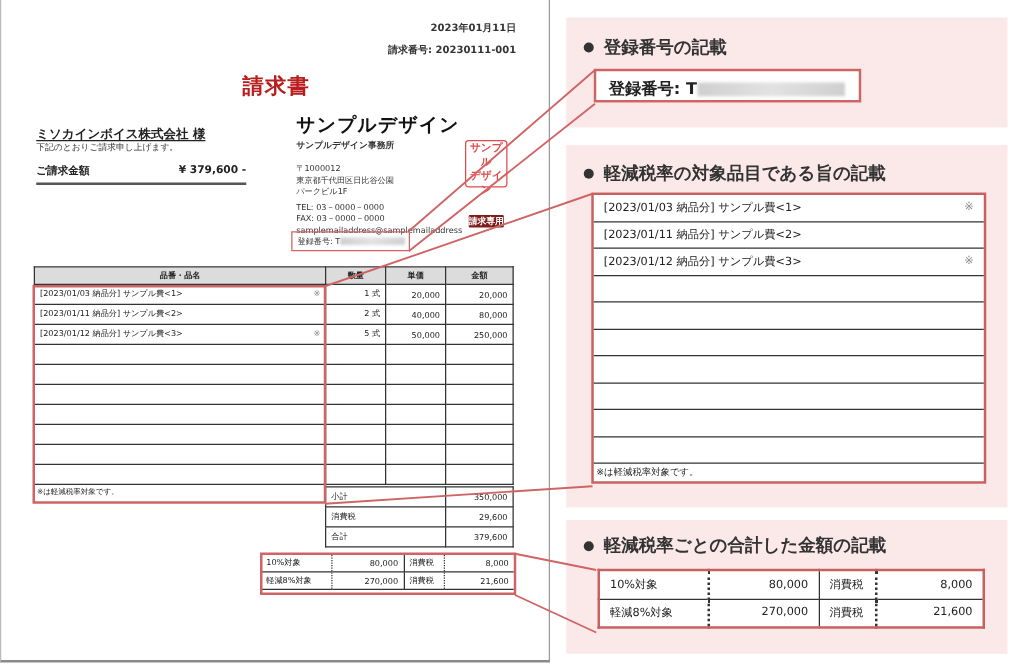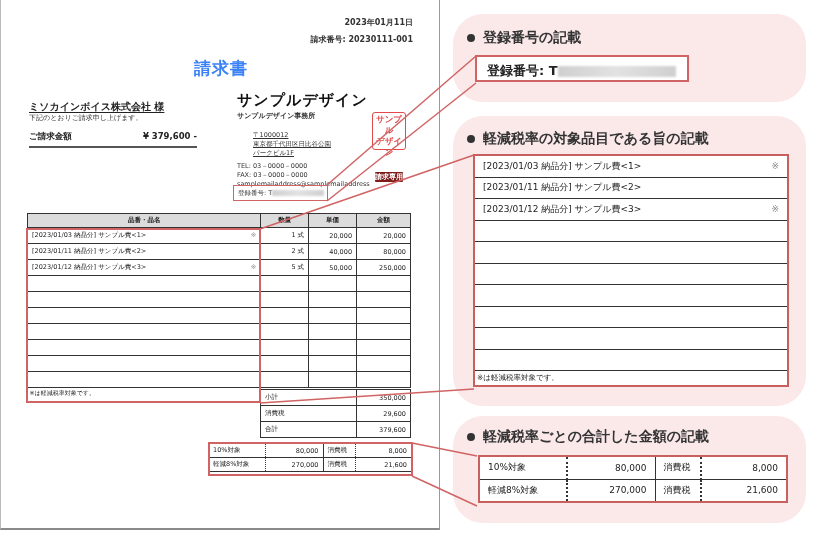--- a/index.html
+++ b/index.html
@@ -7,29 +7,29 @@
   body { position: relative; font-family: "DejaVu Sans", "Liberation Sans", sans-serif; color: #222; }
 
   
   .doc {
     position: absolute; left: 0; top: 0; width: 440px; height: 530px;
     background: #fff; border-right: 1px solid #9a9a9a; border-bottom: 2px solid #8a8a8a;
     border-left: 1px solid #bbb;
   }
   .doc .date { position: absolute; right: 26px; top: 17px; font-size: 8px; font-weight: bold; color: #333; }
   .doc .invno { position: absolute; right: 26px; top: 34px; font-size: 8px; font-weight: bold; color: #333; padding-left: 44px; }
-  .doc .title { position: absolute; left: 0; width: 440px; top: 57px; text-align: center; font-size: 17px; font-weight: bold; letter-spacing: 1px; color: #3b82f6; }
+  .doc .title { position: absolute; left: 0; width: 440px; top: 57px; text-align: center; font-size: 17px; font-weight: bold; letter-spacing: 1px; color: #b91c1c; }
 
   .doc .client { position: absolute; left: 28px; top: 100px; font-size: 10px; font-weight: bold; color: #222; text-decoration: underline; text-underline-offset: 2px; }
   .doc .lead { position: absolute; left: 28px; top: 113px; font-size: 7px; color: #333; }
   .doc .amount-row { position: absolute; left: 28px; top: 131px; width: 168px; display: flex; justify-content: space-between; font-size: 8.5px; font-weight: bold; border-bottom: 2px solid #555; padding-bottom: 3px; color: #222; }
 
   .doc .brand { position: absolute; left: 236px; top: 91px; font-size: 15px; font-weight: bold; letter-spacing: 1px; color: #111; }
   .doc .office { position: absolute; left: 236px; top: 111px; font-size: 7px; font-weight: bold; color: #333; }
-  .doc .addr { position: absolute; left: 252px; top: 131px; font-size: 6.5px; line-height: 9px; color: #333; text-decoration: underline; }
+  .doc .addr { position: absolute; left: 236px; top: 131px; font-size: 6.5px; line-height: 9px; color: #333; }
   .doc .contact { position: absolute; left: 236px; top: 162px; font-size: 6.5px; line-height: 9px; color: #333; }
   .doc .regbox { position: absolute; left: 232px; top: 185px; width: 95px; height: 16px; border: 1.5px solid #d06464; font-size: 6.5px; padding: 3px 0 0 4px; color: #333; }
   .blur { display: inline-block; width: 52px; height: 6px; vertical-align: middle; background: linear-gradient(90deg,#cfcfcf,#e2e2e2,#cfcfcf); filter: blur(1.2px); }
 
   .stamp { position: absolute; left: 371px; top: 112px; width: 34px; height: 38px; border: 1.5px solid #e24a4a; border-radius: 3px; color: #e24a4a; font-size: 8.5px; line-height: 11px; text-align: center; font-weight: bold; padding-top: 1px; background: rgba(255,255,255,0.6); }
   .stamp .s3 { font-size: 7px; background: #7f1d1d; color: #fff; margin: 14px 2px; border-radius: 1px; line-height: 10px; }
 
   
   .items { position: absolute; left: 26px; top: 213px; width: 384px; border-collapse: collapse; font-size: 6.5px; color: #222; padding-left: 36px; }
   .items th { background: #dcdcdc; border: 1px solid #333; height: 14px; font-weight: bold; text-align: center; }
@@ -48,21 +48,21 @@
   .taxsum { position: absolute; left: 208px; top: 443px; width: 202px; border-collapse: collapse; font-size: 6.5px; color: #222; }
   .taxsum td { border-top: 1px solid #333; border-bottom: 1px solid #333; height: 14px; padding: 0 4px; }
   .taxsum td.dot { border-right: 1.5px dotted #333; }
   .taxsum td.sep { border-right: 1px solid #333; }
   .taxsum td.num { text-align: right; }
 
   
   .hl { position: absolute; border: 2px solid #d06464; pointer-events: none; }
 
   
-  .panel { position: absolute; left: 453px; width: 353px; background: #fbe9ea; border-radius: 30px; }
+  .panel { position: absolute; left: 453px; width: 353px; background: #fbe9ea; }
   .panel .heading { position: absolute; left: 14px; font-size: 14px; font-weight: bold; color: #333; display: flex; align-items: center; }
   .panel .heading .bullet { width: 8px; height: 8px; border-radius: 50%; background: #333; margin-right: 8px; }
 
   .p1 { top: 14px; height: 88px; }
   .p1 .heading { top: 15px; }
   .p1 .regbig { position: absolute; left: 22px; top: 41px; width: 214px; height: 27px; background: #fff; border: 2px solid #d06464; font-size: 13px; font-weight: bold; padding: 5px 0 0 10px; color: #222; }
   .p1 .regbig .blur { width: 118px; height: 11px; }
 
   .p2 { top: 116px; height: 290px; }
   .p2 .heading { top: 14px; }

